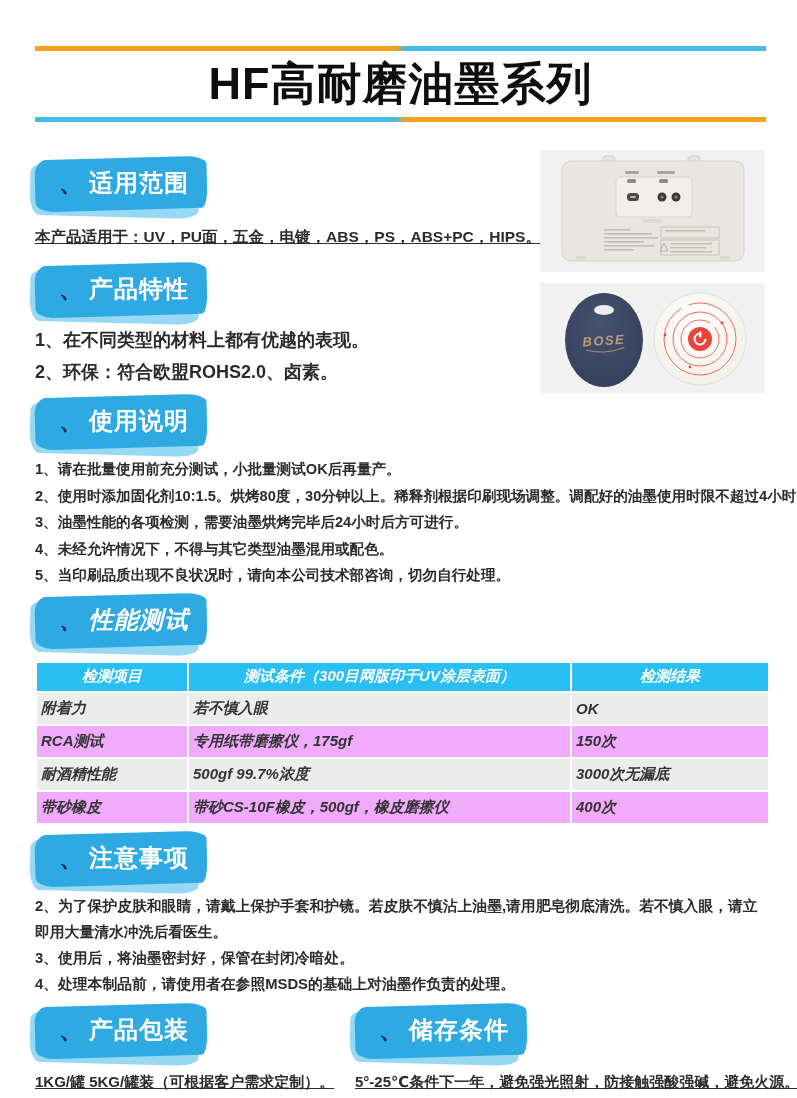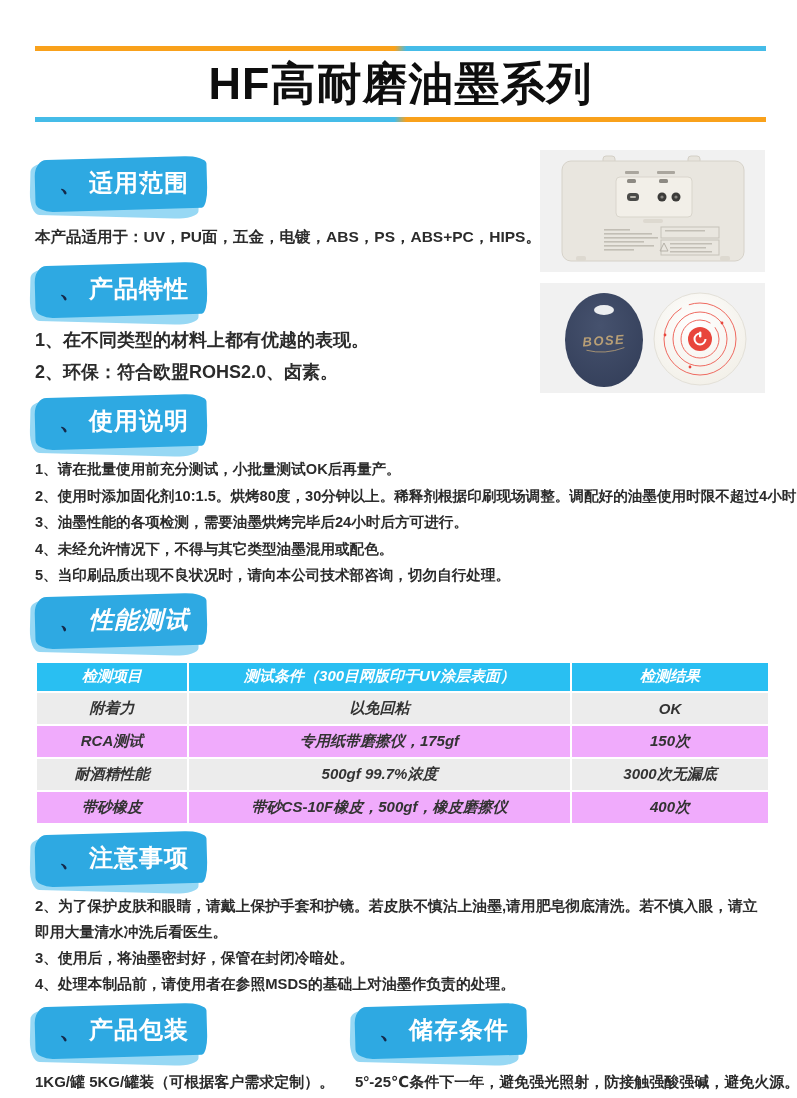--- a/index.html
+++ b/index.html
@@ -30,21 +30,21 @@
     border-radius:12px 22px 6px 18px / 16px 8px 20px 10px;transform:rotate(-1.6deg);
   }
   .brush::after{
     content:"";position:absolute;left:-5px;top:6px;right:8px;bottom:-7px;z-index:-2;
     background:#74CBF0;opacity:.75;border-radius:20px 8px 24px 10px / 10px 18px 8px 22px;
     transform:rotate(1.5deg);
   }
   .brush .mark{color:#14294a;margin-right:5px;font-weight:800;}
 
   
-  .para{font-size:15.5px;font-weight:600;line-height:22px;margin:16px 0 0 0;color:#2b2b2b;}
+  .para{font-size:15.5px;font-weight:600;line-height:22px;margin:16px 0 0 0;color:#2b2b2b;text-decoration:underline;}
   .list{margin:8px 0 0 0;}
   .list .item{font-size:18px;font-weight:600;color:#2b2b2b;}
   .list-wide .item{line-height:26.5px;white-space:nowrap;font-size:14.6px;}
   .list-feature .item{line-height:32px;}
   .list-notes .item{line-height:26px;font-size:14.8px;}
 
   .sec-scope{margin-top:36px;}
   .sec-features{margin-top:16px;}
   .sec-usage{margin-top:8px;}
   .sec-perf{margin-top:6px;font-style:italic;}
@@ -52,21 +52,21 @@
 
   
   .perf-table{
     width:731px;margin-top:14px;border-collapse:separate;border-spacing:2px;
     table-layout:fixed;font-size:15px;color:#333;
   }
   .perf-table th{
     background:#29BFF2;color:#ffffff;font-weight:700;height:28px;
     text-align:center;padding:0 0;font-size:15px;
   }
-  .perf-table td{text-align:center;height:31px;padding:0 4px;font-weight:600;}
+  .perf-table td{height:31px;padding:0 4px;font-weight:600;}
   .perf-table tr.r-odd td{background:#ececec;}
   .perf-table tr.r-even td{background:#f0abfc;}
 
   
   .bottom-row{display:flex;margin-top:8px;}
   .bottom-col-left{width:320px;flex:0 0 320px;}
   .bottom-col-right{flex:1;}
   .bottom-row .para{margin-top:14px;font-size:15px;white-space:nowrap;}
 
   
@@ -127,21 +127,21 @@
       <thead>
         <tr>
           <th>检测项目</th>
           <th>测试条件（300目网版印于UV涂层表面）</th>
           <th>检测结果</th>
         </tr>
       </thead>
       <tbody>
         <tr class="r-odd">
           <td>附着力</td>
-          <td>以免回粘</td>
+          <td>若不慎入眼</td>
           <td>OK</td>
         </tr>
         <tr class="r-even">
           <td>RCA测试</td>
           <td>专用纸带磨擦仪，175gf</td>
           <td>150次</td>
         </tr>
         <tr class="r-odd">
           <td>耐酒精性能</td>
           <td>500gf  99.7%浓度</td>

